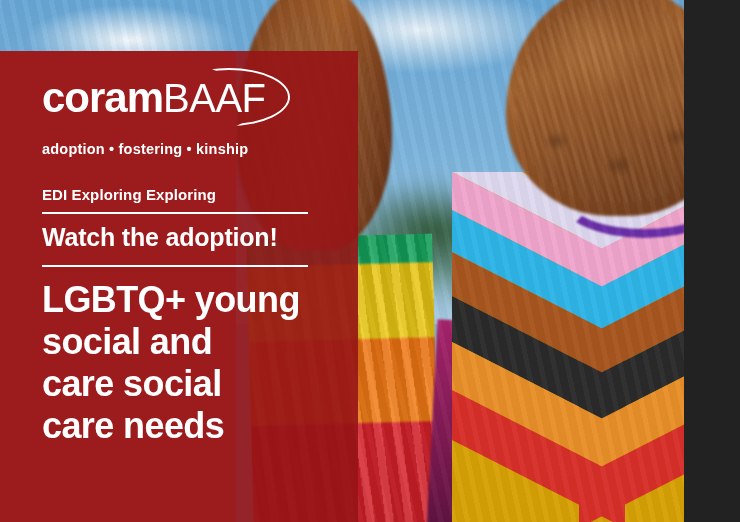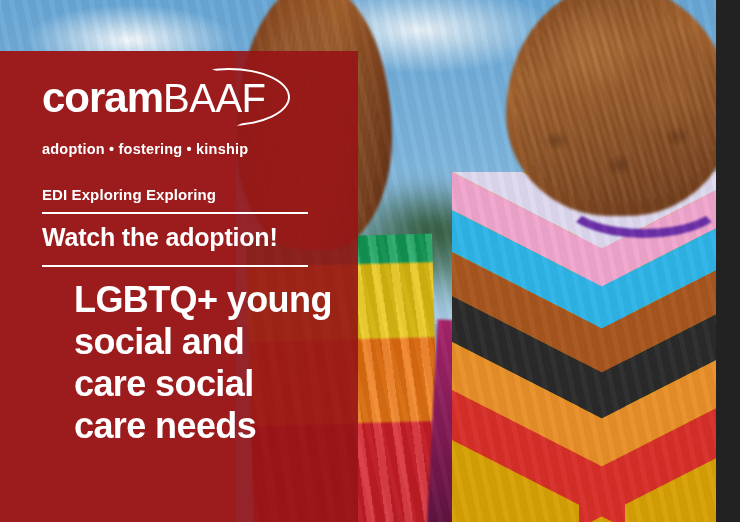--- a/index.html
+++ b/index.html
@@ -9,21 +9,20 @@
     background: #222;
   }
 
   .banner {
     position: relative;
     width: 684px;
     height: 522px;
     overflow: hidden;
     font-family: "Liberation Sans", sans-serif;
     user-select: none;
-    padding-left: 32px;
   }
 
   
   .photo {
     position: absolute;
     inset: 0;
     overflow: hidden;
     background: #8ab9dd;
   }
 
@@ -307,21 +306,21 @@
   .headline {
     position: absolute;
     left: 42px;
     top: 228px;
     width: 300px;
     font-size: 36px;
     font-weight: bold;
     line-height: 42px;
     letter-spacing: -.6px;
   }
-  .headline .ln { display: block; margin-left: 32px; }
+  .headline .ln { display: block; }
 </style>
 </head>
 <body>
 
 <div class="banner">
 
   <div class="photo">
     <div class="sky"></div>
     <div class="foliage"></div>
 

